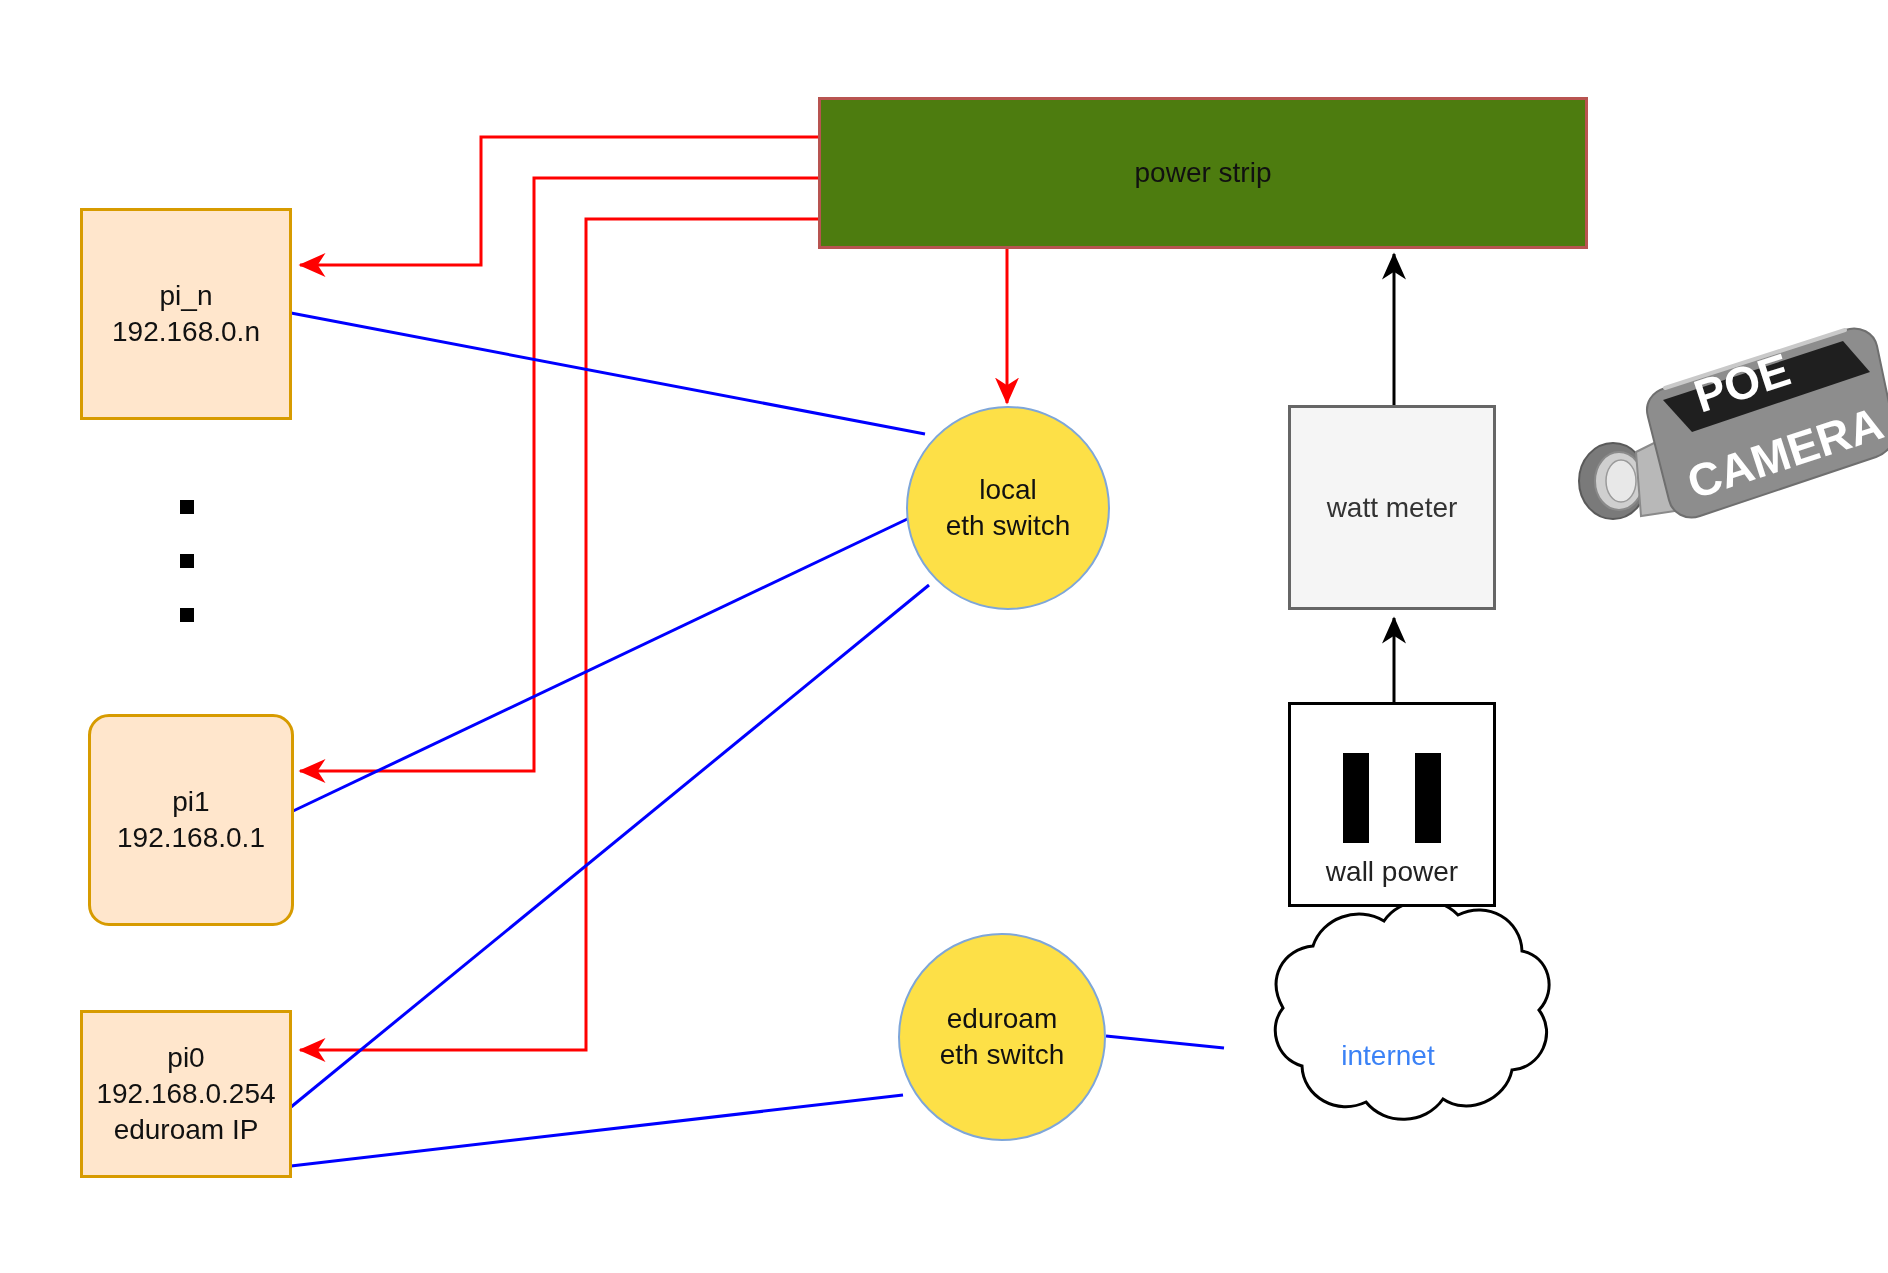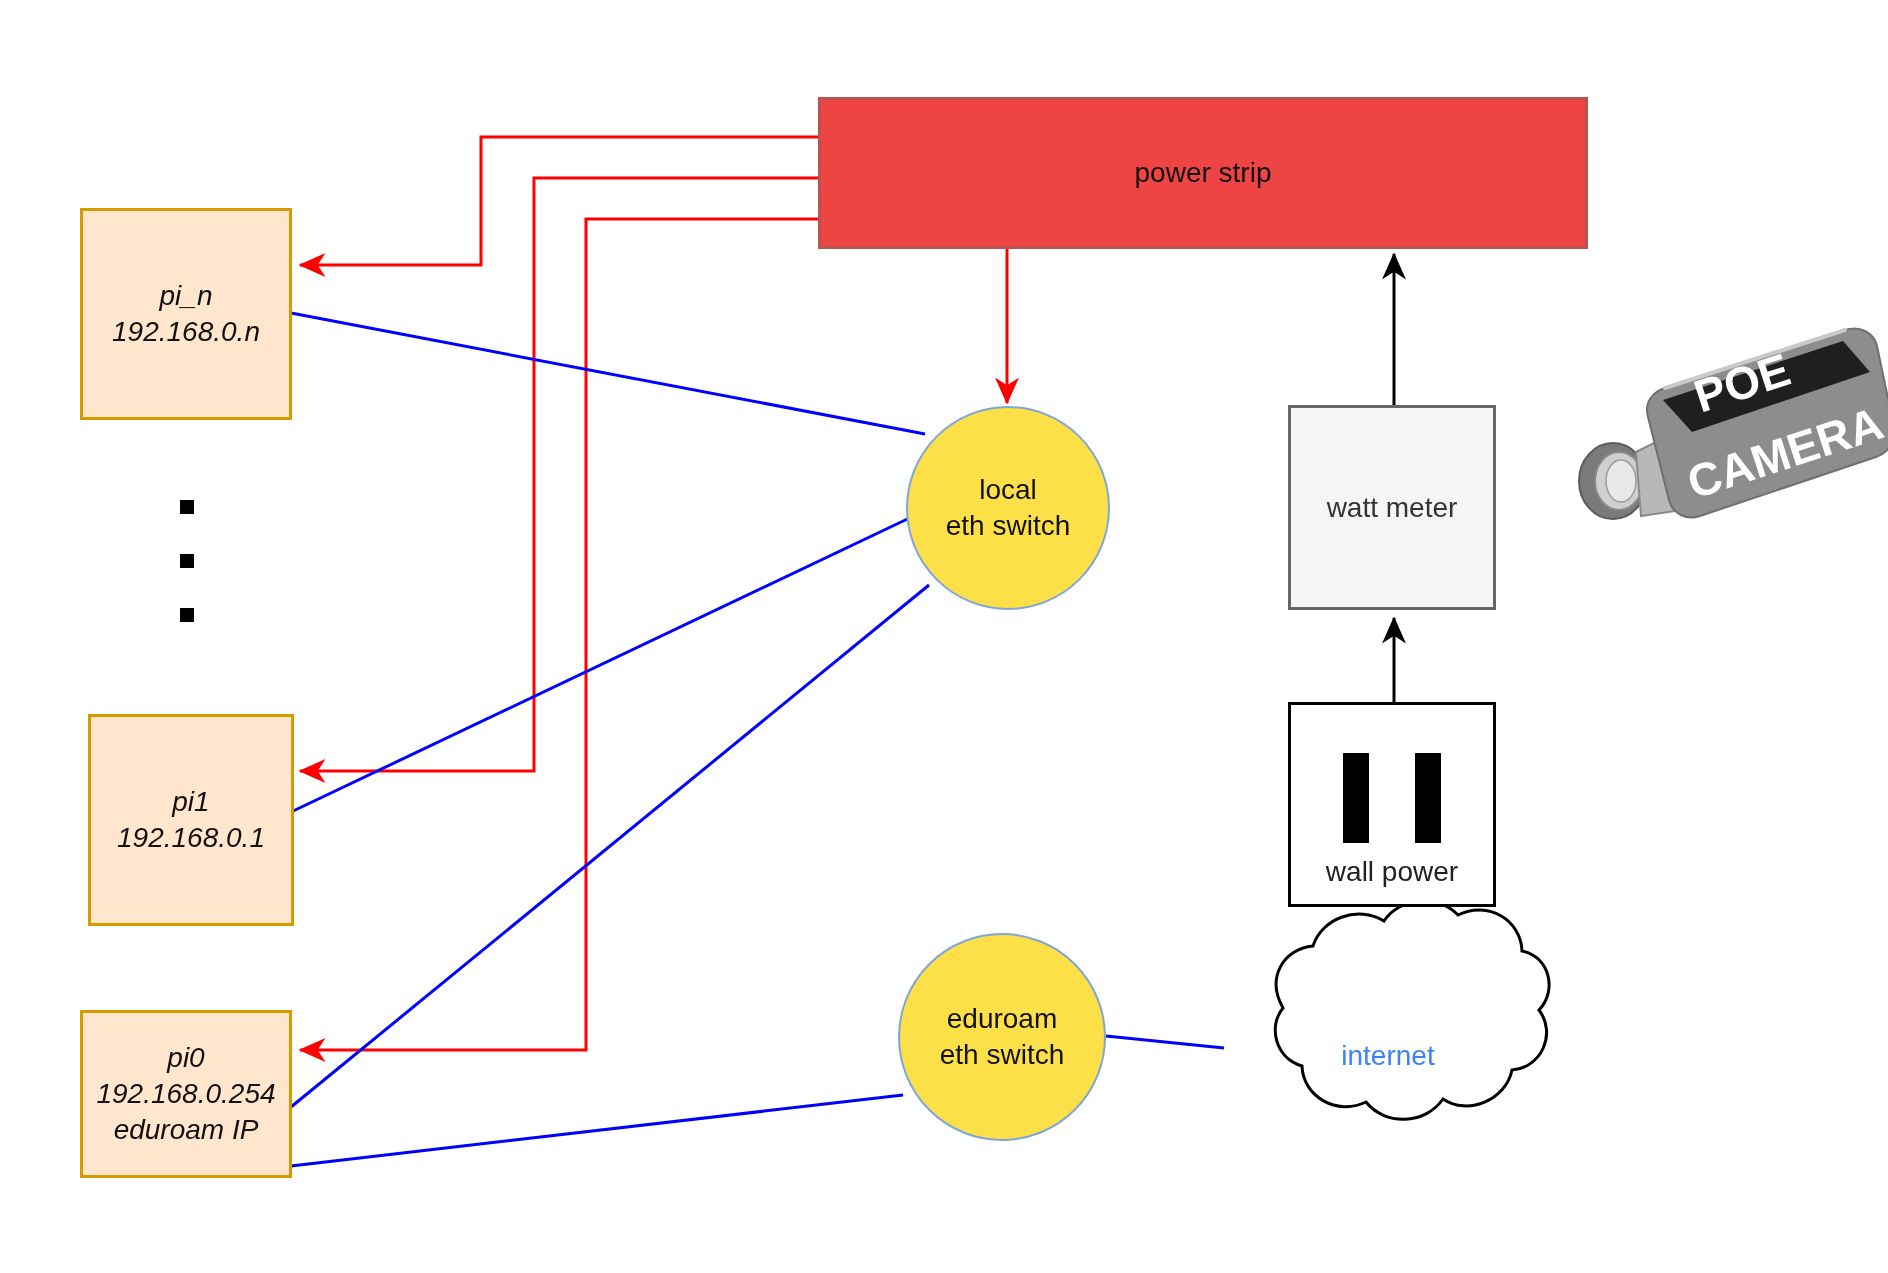--- a/index.html
+++ b/index.html
@@ -32,23 +32,23 @@
     justify-content: center;
     text-align: center;
     line-height: 1.28;
   }
   .pi-node {
     background: #ffe6cc;
     border: 3px solid #d79b00;
     font-size: 28px;
     color: #111111;
   }
-  .pi-node .lbl { white-space: pre-line; font-style: italic; }
+  .pi-node .lbl { white-space: pre-line; }
   .power-strip {
-    background: #ef4444;
+    background: #4d7c0f;
     border: 3px solid #b85450;
     font-size: 28px;
     color: #111111;
   }
   .watt-meter {
     background: #f5f5f5;
     border: 3px solid #666666;
     font-size: 28px;
     color: #333333;
   }
@@ -210,21 +210,21 @@
     <span class="lbl">pi_n
 192.168.0.n</span>
   </div>
 
   <div class="dots" style="left:180px; top:500px;">
     <span class="dot"></span>
     <span class="dot"></span>
     <span class="dot"></span>
   </div>
 
-  <div class="node pi-node" style="left:88px; top:714px; width:206px; height:212px;">
+  <div class="node pi-node" style="left:88px; top:714px; width:206px; height:212px;border-radius:21px;">
     <span class="lbl">pi1
 192.168.0.1</span>
   </div>
 
   <div class="node pi-node" style="left:80px; top:1010px; width:212px; height:168px;">
     <span class="lbl">pi0
 192.168.0.254
 eduroam IP</span>
   </div>
 

